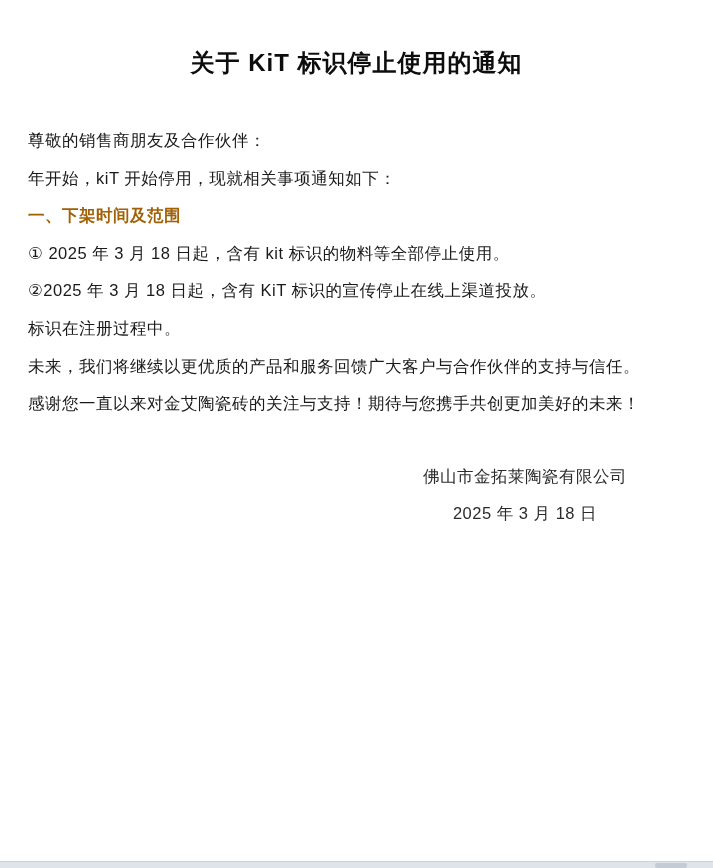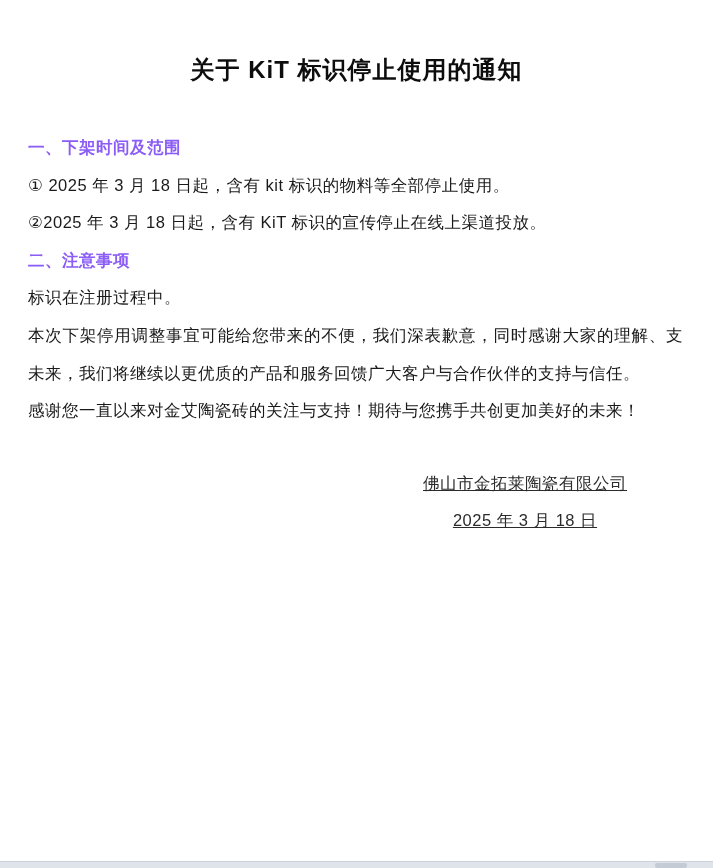--- a/index.html
+++ b/index.html
@@ -10,21 +10,21 @@
   .page {
     position: relative;
     width: 713px;
     height: 868px;
     background: #ffffff;
     overflow: hidden;
     font-family: "Liberation Sans", "DejaVu Sans", sans-serif;
     color: #1a1a1a;
   }
   .doc-title {
-    margin: 12px;
+    margin: 5px;
     padding-top: 40px;
     height: 36px;
     line-height: 36px;
     text-align: center;
     font-size: 24px;
     font-weight: bold;
     letter-spacing: 1px;
     color: #0d0d0d;
   }
   .doc-body {
@@ -42,34 +42,33 @@
   .line.full {
     white-space: normal;
     text-align: justify;
     text-align-last: justify;
   }
   .line.indent {
     padding-left: 33px;
   }
   .line.bold {
     font-weight: bold;
-    color: #8b5cf6;
+    color: #a16207;
   }
   .signature {
     margin-top: 35px;
     margin-right: 86px;
     text-align: right;
     font-size: 16.5px;
     letter-spacing: 0.5px;
     color: #2b2b2b;
   }
   .signature .sig-inner {
     display: inline-block;
     text-align: center;
-    text-decoration: underline;
   }
   .scrollbar-track {
     position: absolute;
     left: 0;
     bottom: 0;
     width: 713px;
     height: 7px;
     background: #dfe4ea;
     border-top: 1px solid #ccd2d9;
     box-sizing: border-box;
@@ -85,31 +84,31 @@
   }
 </style>
 </head>
 <body>
 
 <div class="page">
 
   <h1 class="doc-title">关于 KiT 标识停止使用的通知</h1>
 
   <div class="doc-body">
+    <div class="line">尊敬的销售商朋友及合作伙伴：</div>
 
+    <div class="line">年开始，kiT 开始停用，现就相关事项通知如下：</div>
 
     <div class="line bold">一、下架时间及范围</div>
 
     <div class="line">① 2025 年 3 月 18 日起，含有 kit 标识的物料等全部停止使用。</div>
     <div class="line">②2025 年 3 月 18 日起，含有 KiT 标识的宣传停止在线上渠道投放。</div>
 
-    <div class="line bold">二、注意事项</div>
 
     <div class="line">标识在注册过程中。</div>
-    <div class="line full">本次下架停用调整事宜可能给您带来的不便，我们深表歉意，同时感谢大家的理解、支</div>
     <div class="line">未来，我们将继续以更优质的产品和服务回馈广大客户与合作伙伴的支持与信任。</div>
     <div class="line">感谢您一直以来对金艾陶瓷砖的关注与支持！期待与您携手共创更加美好的未来！</div>
   </div>
 
   <div class="signature">
     <div class="sig-inner">
       <div class="line">佛山市金拓莱陶瓷有限公司</div>
       <div class="line">2025 年 3 月 18 日</div>
     </div>
   </div>

